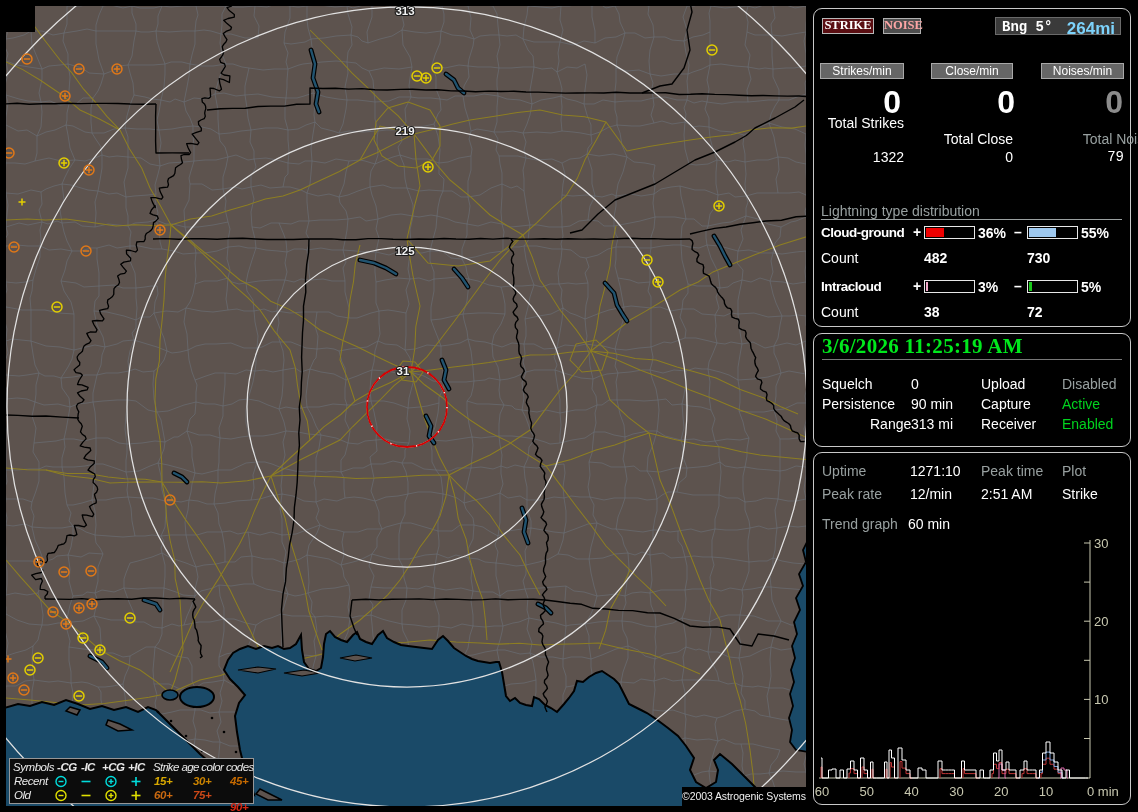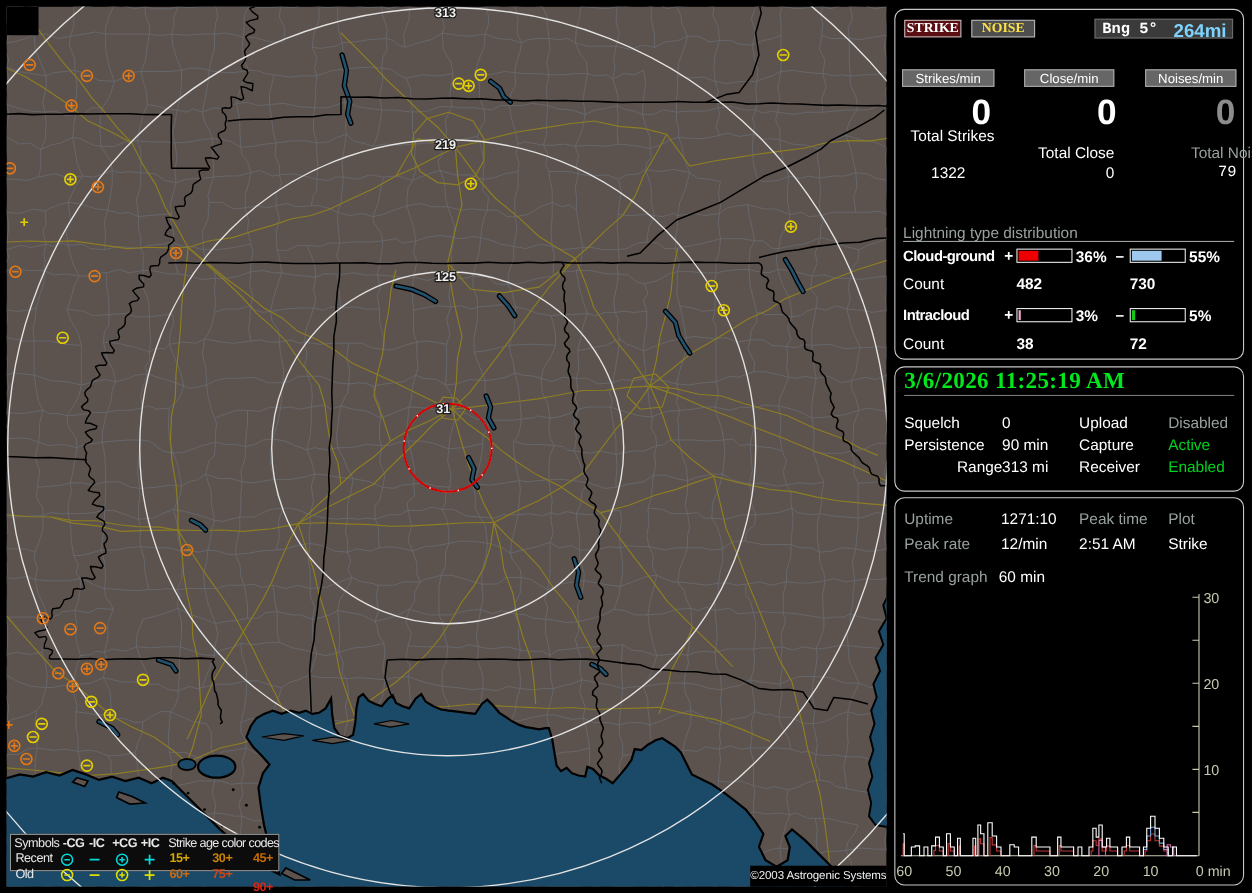--- a/index.html
+++ b/index.html
@@ -15,23 +15,23 @@
 .lblbtn{position:absolute;box-sizing:border-box;height:16px;background:#666;
   border:1px solid #a8a8a8;
   color:#fff;font-size:12px;line-height:14px;text-align:center;}
 .t{position:absolute;font-size:14px;white-space:pre;}
 .gray{color:#98a0a0;}
 .green{color:#00d41e;}
 .bold{font-weight:bold;}
 .bar{position:absolute;width:51px;height:13px;border:1px solid #e8e8e8;background:#000;box-sizing:border-box;}
 .bar i{position:absolute;left:1px;top:1px;bottom:1px;display:block;}
 .hr{position:absolute;height:1px;background:#9aa0a0;}
-#legend{position:absolute;left:9px;top:758px;width:245px;height:34px;
+#legend{position:absolute;left:9px;top:758px;width:245px;height:46px;
   background:#0c0c0c;border:1px solid #969696;box-shadow:0 0 0 2px #0c0c0c inset;
-  box-sizing:border-box;font-size:12px;color:#e8e8e8;}
+  box-sizing:border-box;font-size:12px;color:#e8e8e8;font-style:italic;}
 #legend .t{font-size:11.5px;letter-spacing:-0.45px;}
 #copy{position:absolute;left:682px;top:787px;width:124px;height:19px;background:#000;
   color:#f0f0f0;font-size:10.5px;letter-spacing:-0.1px;line-height:19px;text-align:center;white-space:nowrap;overflow:hidden;}
 </style></head><body>
 <svg id="map" class="abs" width="800" height="800" viewBox="0 0 800 800">
     <rect x="0" y="0" width="800" height="800" fill="#5d534e"></rect>
     <path d="M0 0 L0 13 L2 23 L0 33M0 33 L-1 41 L2 48 L0 55M0 55 L2 68 L-1 79 L0 89M0 89 L2 97 L0 111 L0 119M0 119 L0 131 L-2 142 L0 157M0 157 L-1 170 L-1 175 L0 187M0 187 L2 199 L1 208 L0 221M0 221 L2 228 L-2 235 L0 240M0 240 L-2 250 L-1 266 L0 276M0 276 L1 284 L-2 292 L0 301M0 301 L-2 312 L1 323 L0 335M0 335 L2 347 L-2 358 L0 369M0 369 L-2 377 L1 384 L0 393M0 393 L1 402 L2 413 L0 427M0 427 L0 441 L0 451 L0 464M0 464 L1 476 L-1 481 L0 493M0 493 L-1 503 L1 512 L0 519M0 519 L-1 529 L0 545 L0 555M0 555 L1 566 L1 578 L0 589M0 589 L-2 597 L0 601 L0 608M0 608 L-2 620 L2 637 L0 650M0 680 L-1 690 L-2 696 L0 705M0 705 L2 714 L-2 724 L0 734M0 734 L1 750 L-1 764 L0 776M0 776 L0 786 L0 793 L0 800M28 0 L25 9 L28 17 L25 25M25 25 L26 39 L31 51 L36 63M36 63 L36 73 L33 87 L35 96M35 96 L36 106 L35 121 L31 130M31 130 L31 137 L31 147 L29 155M35 186 L36 198 L33 204 L36 216M36 216 L34 224 L35 233 L34 240M34 240 L34 251 L30 263 L27 274M27 274 L26 285 L24 292 L25 304M25 304 L25 314 L25 324 L25 335M25 335 L27 348 L29 359 L33 367M33 367 L30 379 L30 388 L29 396M29 396 L26 410 L30 422 L28 437M28 437 L27 446 L33 456 L33 463M33 463 L33 475 L30 485 L26 496M26 496 L25 502 L28 510 L26 521M26 521 L29 534 L34 545 L38 556M38 556 L35 569 L35 577 L32 587M32 587 L35 596 L37 609 L36 619M36 619 L34 625 L32 634 L27 640M27 640 L26 653 L27 664 L28 674M28 674 L26 685 L26 700 L27 714M27 714 L29 723 L35 730 L36 736M36 736 L36 747 L32 756 L33 768M33 768 L34 777 L38 788 L37 800M61 0 L61 10 L61 18 L58 27M58 27 L57 35 L62 48 L62 58M62 58 L64 71 L63 85 L63 98M63 98 L61 107 L61 114 L60 119M60 119 L62 129 L64 142 L69 154M69 154 L63 163 L59 171 L56 178M56 178 L58 194 L54 204 L56 217M56 217 L58 226 L61 235 L66 245M66 245 L61 255 L59 264 L55 275M55 275 L58 285 L65 296 L68 308M68 308 L68 320 L68 331 L68 344M68 344 L66 353 L62 361 L55 372M55 372 L56 382 L63 392 L64 401M64 401 L62 413 L60 424 L58 433M58 433 L59 441 L56 452 L56 461M56 461 L58 471 L59 487 L61 499M61 499 L65 507 L63 515 L67 520M67 520 L67 529 L65 541 L62 549M62 549 L64 563 L63 575 L67 590M67 590 L64 599 L62 608 L59 617M59 617 L61 624 L64 635 L63 641M63 641 L63 655 L65 666 L65 677M65 677 L67 687 L66 700 L65 708M65 708 L63 719 L59 724 L55 736M55 736 L57 750 L56 763 L55 775M55 775 L59 782 L63 792 L67 800M97 0 L93 9 L90 19 L90 25M90 25 L90 38 L93 54 L98 68M98 68 L95 78 L92 85 L87 92M87 92 L85 102 L85 116 L86 127M86 127 L89 132 L95 141 L96 149M96 149 L96 162 L94 174 L92 185M92 185 L89 196 L90 207 L89 221M91 242 L91 253 L93 267 L93 280M93 280 L93 290 L89 295 L88 305M88 305 L91 319 L97 331 L99 341M99 341 L96 349 L95 359 L91 369M91 369 L89 378 L87 387 L87 396M87 396 L89 406 L90 420 L90 432M90 432 L90 441 L90 447 L89 458M89 458 L89 468 L88 479 L86 494M86 494 L89 505 L90 519 L89 529M89 529 L90 537 L94 542 L97 548M97 548 L92 561 L92 575 L89 587M89 587 L91 593 L90 601 L88 610M88 610 L94 622 L95 637 L98 647M92 681 L95 686 L95 694 L97 703M87 737 L91 748 L90 761 L91 769M91 769 L93 778 L92 788 L96 800M126 0 L126 7 L130 18 L130 25M130 25 L128 35 L126 50 L122 59M122 59 L124 67 L127 77 L128 89M128 89 L124 99 L121 110 L119 122M119 122 L122 131 L122 139 L122 151M122 151 L122 162 L118 176 L120 191M120 191 L120 202 L122 210 L122 220M122 220 L125 226 L124 232 L124 240M124 240 L124 255 L129 267 L130 282M130 282 L130 292 L131 302 L130 314M130 314 L130 322 L126 327 L128 334M128 334 L124 345 L122 355 L123 365M123 365 L123 373 L121 384 L122 394M122 394 L120 409 L119 423 L121 438M121 438 L121 447 L120 454 L120 466M120 466 L122 475 L121 484 L122 491M122 491 L125 502 L126 515 L129 530M124 557 L120 567 L118 573 L118 582M118 582 L123 596 L127 605 L130 616M124 650 L123 661 L119 670 L117 678M117 678 L119 690 L120 700 L123 713M123 713 L122 725 L119 732 L118 745M118 745 L117 752 L118 758 L117 765M117 765 L118 776 L121 790 L124 800M156 0 L152 10 L152 18 L150 25M150 25 L151 35 L154 45 L159 58M159 58 L159 68 L158 81 L155 94M155 94 L153 106 L151 114 L153 124M153 124 L155 137 L153 149 L154 160M154 160 L152 168 L149 179 L150 188M150 188 L149 194 L152 207 L150 214M150 214 L153 223 L154 236 L156 243M151 280 L152 288 L149 296 L148 307M148 307 L153 320 L158 332 L161 345M161 345 L158 354 L153 361 L148 365M148 365 L147 378 L148 393 L151 406M151 406 L155 414 L157 425 L159 436M159 436 L158 443 L156 448 L152 457M152 457 L155 470 L156 484 L159 495M159 495 L160 504 L159 521 L155 530M155 530 L158 535 L155 542 L156 547M156 547 L159 559 L159 570 L158 582M158 582 L157 594 L157 608 L156 622M156 622 L156 628 L153 636 L149 641M149 641 L148 653 L147 664 L148 678M148 678 L151 689 L149 697 L151 709M151 709 L152 719 L155 727 L157 734M157 734 L155 746 L158 756 L156 766M156 766 L153 779 L153 790 L154 800M190 0 L192 9 L190 15 L189 25M189 25 L189 38 L186 49 L184 58M184 58 L183 70 L181 81 L178 96M178 96 L180 105 L184 112 L187 120M187 120 L187 129 L188 141 L188 155M188 155 L185 165 L183 172 L184 178M184 178 L183 194 L178 204 L179 221M179 221 L181 230 L188 237 L190 247M190 247 L189 257 L190 270 L189 278M189 278 L187 288 L184 296 L180 302M180 302 L178 316 L181 328 L182 344M182 344 L183 354 L186 366 L189 374M189 374 L191 379 L190 386 L190 396M190 396 L189 408 L184 413 L181 425M181 425 L186 441 L186 451 L189 467M189 467 L186 478 L185 486 L183 494M183 494 L182 504 L179 516 L180 529M180 529 L183 542 L186 551 L190 561M190 561 L192 571 L189 583 L189 590M189 590 L185 601 L181 610 L178 619M182 652 L186 660 L186 675 L189 682M189 682 L188 692 L189 698 L189 704M189 704 L187 715 L190 725 L189 733M189 733 L187 748 L190 762 L190 774M190 774 L185 780 L183 791 L181 800M220 0 L216 8 L216 19 L215 28M215 28 L214 37 L216 48 L220 58M220 58 L215 67 L212 76 L209 88M209 88 L212 104 L212 113 L213 128M213 128 L214 135 L219 141 L222 151M222 151 L220 161 L217 171 L217 183M217 183 L220 195 L219 203 L222 216M222 216 L224 223 L222 234 L222 241M222 241 L221 253 L224 264 L222 272M222 272 L221 285 L220 293 L222 304M219 367 L219 378 L218 388 L217 400M217 400 L217 410 L213 422 L214 432M214 432 L213 444 L213 456 L212 464M212 464 L212 475 L209 488 L208 498M208 498 L212 507 L213 518 L216 526M216 526 L218 537 L219 544 L219 556M213 579 L214 590 L218 602 L218 613M218 613 L218 625 L216 639 L213 651M213 651 L213 660 L217 666 L218 674M218 674 L214 687 L216 695 L213 706M213 706 L215 716 L211 725 L214 736M214 736 L213 747 L212 757 L210 768M210 768 L215 779 L218 789 L222 800M249 0 L248 10 L253 20 L252 32M243 62 L241 71 L239 80 L239 89M239 89 L241 102 L242 112 L245 124M245 124 L244 136 L248 145 L248 153M248 153 L250 161 L245 170 L245 181M245 181 L248 193 L245 206 L246 221M246 221 L247 225 L249 233 L250 242M250 242 L246 254 L242 267 L240 277M240 277 L241 285 L247 294 L248 305M248 305 L249 316 L252 330 L251 342M251 342 L250 350 L250 357 L249 365M249 365 L247 376 L245 383 L242 393M242 393 L240 404 L240 417 L243 430M243 430 L246 439 L248 445 L251 456M251 456 L247 469 L248 482 L245 494M242 526 L243 532 L244 542 L246 550M246 550 L246 557 L246 570 L248 578M250 619 L247 629 L243 638 L241 645M241 645 L239 656 L243 670 L242 683M242 683 L243 688 L245 697 L246 701M246 701 L245 713 L242 731 L243 743M243 743 L243 755 L242 765 L246 773M246 773 L249 780 L249 792 L248 800M284 0 L284 12 L279 26 L278 37M278 37 L282 47 L280 56 L282 63M282 63 L281 74 L281 81 L280 92M280 92 L279 101 L279 113 L282 124M282 124 L282 134 L283 145 L282 157M282 157 L282 168 L279 171 L277 181M273 217 L278 229 L280 235 L281 246M281 246 L279 257 L281 266 L279 274M279 274 L276 284 L272 294 L271 305M271 305 L273 317 L271 326 L274 336M274 336 L277 345 L278 354 L277 364M277 364 L277 378 L276 390 L273 403M273 403 L275 408 L278 416 L280 425M280 425 L277 436 L279 449 L276 462M276 462 L276 471 L275 480 L276 488M276 488 L274 503 L276 513 L276 529M276 529 L276 536 L280 546 L278 557M278 557 L278 568 L279 580 L282 588M282 588 L280 594 L277 604 L275 608M275 608 L275 621 L276 635 L275 650M275 650 L278 658 L279 670 L282 683M282 683 L281 690 L279 703 L276 711M278 740 L274 746 L274 758 L273 765M273 765 L273 779 L273 790 L276 800M301 0 L301 14 L302 22 L305 33M305 33 L306 41 L307 50 L306 57M306 57 L306 68 L309 75 L307 87M307 87 L309 97 L308 109 L309 116M309 116 L307 128 L305 142 L306 155M306 155 L305 167 L304 178 L301 187M301 187 L301 196 L302 207 L303 215M303 215 L300 227 L304 235 L301 244M301 244 L302 255 L303 267 L304 274M311 306 L309 320 L312 330 L311 343M311 343 L310 352 L308 354 L304 363M304 363 L302 373 L300 390 L301 401M301 401 L306 410 L310 420 L315 429M315 429 L313 442 L310 452 L310 465M310 465 L308 477 L310 485 L310 496M310 496 L313 504 L310 512 L314 519M314 519 L311 527 L303 539 L301 549M301 549 L302 561 L303 576 L302 587M302 587 L306 596 L305 606 L309 611M309 611 L311 625 L308 635 L310 650M310 650 L307 661 L307 667 L303 678M303 678 L305 684 L310 695 L311 702M311 702 L311 716 L312 731 L312 745M312 745 L308 749 L306 758 L302 763M302 763 L303 773 L306 786 L305 800M341 0 L342 8 L346 21 L345 29M345 29 L346 39 L342 46 L341 56M341 56 L342 67 L339 81 L341 94M341 94 L340 103 L337 118 L333 127M343 155 L340 166 L338 178 L333 191M333 191 L334 197 L340 205 L342 213M342 213 L341 224 L339 235 L337 244M337 244 L340 256 L337 262 L339 275M339 275 L339 286 L343 302 L343 312M333 345 L336 356 L339 362 L340 374M340 374 L339 382 L339 393 L341 399M341 399 L339 414 L344 425 L342 437M342 437 L339 449 L335 454 L335 466M335 466 L338 472 L338 483 L339 492M338 526 L336 536 L338 549 L335 559M335 559 L337 564 L338 571 L343 579M343 579 L344 588 L342 601 L344 612M344 612 L342 626 L338 635 L338 648M338 648 L336 654 L338 664 L337 670M337 670 L337 683 L340 690 L343 703M343 703 L340 716 L338 728 L334 743M336 775 L337 783 L341 790 L341 800M366 0 L366 11 L361 26 L362 37M363 65 L367 74 L368 86 L369 96M369 96 L369 107 L369 113 L372 125M372 125 L371 134 L372 149 L369 158M369 158 L365 165 L364 173 L364 181M364 181 L366 189 L370 200 L372 213M372 213 L370 223 L373 232 L370 246M370 246 L369 255 L369 266 L370 276M370 276 L370 284 L370 297 L373 305M373 305 L373 317 L374 328 L372 335M372 335 L369 345 L368 356 L366 364M366 364 L365 373 L364 383 L365 395M365 395 L368 406 L371 421 L370 434M370 434 L371 445 L364 451 L365 458M365 458 L368 472 L365 485 L369 495M369 495 L373 506 L373 516 L376 523M376 523 L371 532 L371 541 L366 548M366 548 L363 560 L368 570 L365 581M365 581 L363 593 L367 599 L365 609M365 609 L366 618 L367 630 L370 643M370 643 L369 657 L372 664 L376 678M376 678 L377 688 L372 692 L372 702M372 702 L375 716 L375 728 L374 738M374 770 L375 780 L369 789 L369 800M399 0 L396 10 L398 19 L396 24M396 24 L397 39 L404 51 L406 61M406 61 L404 72 L403 80 L405 91M405 91 L399 103 L400 116 L394 125M394 125 L396 135 L392 141 L394 149M394 149 L398 159 L399 173 L401 182M401 182 L404 190 L407 199 L407 210M407 210 L404 224 L405 237 L404 248M404 248 L403 255 L402 263 L404 273M404 273 L400 284 L403 298 L400 307M400 307 L400 319 L400 329 L399 344M399 344 L404 352 L405 357 L407 367M407 367 L407 377 L403 392 L402 402M402 402 L401 413 L404 425 L403 437M403 437 L399 444 L399 451 L396 457M396 457 L400 466 L402 476 L402 488M402 488 L399 496 L399 508 L395 517M395 517 L393 528 L393 539 L393 553M393 553 L397 561 L398 572 L401 582M401 582 L400 594 L396 604 L396 618M396 618 L397 625 L402 635 L403 646M403 646 L403 659 L401 671 L403 683M403 683 L405 691 L403 699 L404 709M404 709 L402 720 L401 734 L402 745M402 745 L399 752 L400 764 L399 770M399 770 L400 782 L403 790 L402 800M436 0 L438 8 L438 16 L435 25M435 25 L434 37 L429 49 L426 59M426 59 L430 71 L430 83 L434 93M434 93 L435 104 L432 108 L428 118M428 118 L432 130 L434 144 L433 157M433 157 L433 168 L438 173 L437 185M437 185 L434 192 L432 201 L431 210M431 210 L430 222 L427 233 L424 245M424 245 L424 255 L428 266 L428 273M428 273 L428 285 L425 301 L425 314M425 314 L428 322 L432 332 L435 340M435 340 L435 350 L437 365 L437 376M437 376 L438 382 L433 391 L433 397M433 397 L432 407 L429 421 L424 434M424 434 L426 445 L426 456 L430 464M430 464 L435 471 L436 479 L437 488M437 488 L436 499 L432 514 L432 525M432 525 L433 535 L433 540 L431 548M431 548 L429 560 L427 573 L429 582M429 582 L428 593 L433 609 L433 620M433 620 L431 632 L431 638 L428 649M428 649 L428 661 L426 669 L428 683M428 683 L431 690 L435 700 L435 708M435 708 L432 720 L433 728 L430 736M430 736 L429 747 L429 765 L428 776M428 776 L429 785 L428 791 L429 800M462 0 L465 12 L464 24 L468 33M468 33 L467 40 L463 53 L462 60M462 60 L463 71 L458 80 L457 90M457 90 L459 102 L463 115 L465 125M465 125 L463 133 L466 143 L465 150M465 150 L465 164 L462 175 L462 191M462 191 L464 200 L463 208 L461 218M461 218 L461 229 L456 243 L456 253M456 253 L460 261 L461 267 L463 273M463 273 L462 286 L461 295 L457 308M457 308 L458 314 L461 325 L462 333M462 333 L465 345 L467 362 L468 375M468 375 L467 382 L465 390 L461 395M461 395 L461 405 L463 418 L466 431M466 431 L467 439 L466 451 L465 462M465 462 L462 475 L459 487 L458 497M458 497 L460 503 L467 512 L468 519M468 519 L467 533 L462 543 L462 552M462 552 L466 562 L465 572 L467 585M467 585 L465 595 L467 609 L467 620M467 620 L464 629 L462 642 L458 650M458 650 L460 660 L460 670 L460 683M460 683 L462 691 L463 702 L462 712M462 712 L459 721 L460 727 L458 736M463 776 L460 783 L461 790 L461 800M487 0 L491 8 L492 20 L493 29M493 29 L494 39 L491 50 L493 62M493 62 L491 73 L491 80 L492 90M492 90 L491 101 L491 116 L488 126M488 126 L492 133 L490 144 L493 150M493 150 L494 158 L496 167 L496 178M496 178 L496 190 L495 206 L496 218M496 218 L498 226 L497 234 L497 245M495 281 L497 288 L499 298 L499 308M499 308 L495 318 L488 329 L486 338M486 338 L487 351 L492 361 L494 374M494 374 L493 384 L494 392 L498 399M498 399 L494 408 L493 418 L493 430M493 430 L494 439 L496 449 L495 460M495 460 L495 468 L497 478 L494 487M494 487 L494 504 L494 516 L492 530M492 530 L489 539 L492 546 L490 557M490 557 L490 570 L492 578 L494 590M494 590 L494 598 L495 612 L497 620M497 620 L496 626 L494 634 L491 644M491 644 L493 654 L493 668 L495 681M495 681 L498 685 L498 693 L498 701M498 701 L496 713 L489 729 L486 740M486 740 L491 754 L492 765 L498 776M498 776 L500 782 L496 793 L496 800M522 0 L521 9 L518 21 L517 33M517 33 L522 44 L527 50 L528 61M528 61 L526 73 L524 84 L526 98M526 98 L524 109 L521 118 L517 127M517 127 L520 136 L518 144 L520 152M520 152 L517 164 L518 173 L518 185M518 185 L520 198 L522 210 L524 219M524 219 L523 225 L522 235 L518 240M518 240 L520 253 L524 268 L528 279M528 279 L524 291 L522 301 L519 313M519 313 L520 321 L520 330 L518 338M518 338 L519 348 L517 356 L520 366M520 366 L516 377 L518 392 L516 404M516 404 L520 412 L525 426 L529 433M529 433 L523 441 L522 452 L518 461M518 461 L519 472 L521 481 L521 494M521 494 L521 502 L525 515 L525 522M525 522 L523 535 L519 545 L520 559M520 559 L520 568 L517 575 L519 583M519 583 L522 592 L521 604 L523 612M523 612 L521 623 L526 637 L524 647M524 647 L527 656 L529 667 L530 674M530 674 L530 686 L528 700 L530 710M530 710 L526 720 L525 728 L520 739M520 739 L523 749 L523 762 L526 773M526 773 L523 781 L522 793 L517 800M555 0 L554 14 L557 24 L554 36M554 36 L552 47 L553 55 L551 66M551 66 L554 75 L556 83 L555 90M555 90 L556 101 L555 114 L556 125M556 157 L559 168 L557 178 L556 189M556 189 L555 200 L556 211 L556 221M556 221 L557 230 L555 238 L556 243M556 243 L555 253 L552 267 L553 278M553 278 L556 284 L555 293 L557 302M557 302 L556 314 L554 326 L551 342M551 342 L548 351 L551 359 L549 364M549 364 L551 377 L554 394 L554 407M554 407 L555 419 L554 429 L554 437M558 458 L559 467 L557 481 L558 492M558 492 L560 505 L560 516 L558 527M558 527 L557 534 L554 543 L552 548M560 580 L559 594 L559 605 L560 620M560 620 L559 631 L558 640 L557 653M557 653 L557 661 L560 670 L560 681M560 681 L557 689 L557 702 L552 712M552 712 L550 721 L548 731 L547 739M547 739 L548 748 L549 761 L553 772M553 772 L554 779 L554 789 L556 800M586 0 L586 11 L589 25 L589 37M579 58 L581 69 L579 84 L578 98M578 98 L581 109 L585 119 L585 129M585 129 L586 137 L582 142 L581 148M581 148 L586 164 L586 178 L589 190M589 190 L584 200 L583 206 L582 214M580 252 L583 261 L579 267 L582 277M582 277 L582 291 L580 299 L579 313M579 313 L580 324 L581 330 L580 338M580 338 L583 348 L584 360 L587 373M587 373 L586 383 L590 390 L591 399M591 399 L589 407 L590 417 L588 426M588 426 L587 436 L586 447 L583 456M583 456 L584 469 L582 481 L584 491M584 491 L588 499 L587 509 L591 517M591 517 L588 530 L585 541 L583 553M583 553 L585 567 L588 580 L591 590M591 590 L588 601 L584 610 L579 618M579 618 L583 630 L583 639 L585 653M585 653 L585 661 L586 667 L583 675M583 675 L584 684 L581 694 L580 702M580 702 L582 713 L588 724 L589 738M589 738 L590 751 L590 762 L587 771M609 0 L613 8 L614 16 L619 27M619 27 L616 38 L611 51 L610 62M610 62 L610 76 L609 85 L609 96M609 96 L609 104 L611 111 L611 119M611 119 L614 127 L616 139 L621 151M621 151 L617 166 L612 178 L610 190M610 190 L610 200 L608 211 L608 220M608 220 L610 229 L612 232 L610 241M610 241 L610 253 L609 260 L612 272M612 272 L614 280 L616 291 L618 301M618 301 L617 315 L612 331 L609 343M609 343 L611 350 L609 360 L612 367M612 367 L610 376 L611 384 L611 394M611 394 L614 408 L618 419 L619 431M619 431 L619 441 L617 453 L619 461M619 461 L621 473 L619 481 L619 492M619 492 L616 501 L612 511 L610 523M610 523 L616 531 L618 539 L622 547M622 547 L623 561 L621 576 L619 590M619 590 L620 597 L617 605 L616 615M616 615 L617 624 L621 632 L622 640M622 640 L622 652 L617 666 L615 676M615 676 L616 687 L617 695 L618 708M618 708 L617 717 L619 723 L621 732M621 732 L618 743 L612 760 L610 771M610 771 L609 780 L608 789 L609 800M643 0 L642 8 L647 19 L648 31M648 31 L644 44 L643 55 L644 68M644 68 L647 77 L646 82 L647 92M647 92 L648 99 L645 109 L648 117M649 159 L647 170 L649 180 L648 188M648 188 L647 197 L648 205 L649 211M649 211 L648 222 L645 231 L645 242M645 242 L643 255 L644 265 L644 276M644 276 L642 285 L645 291 L645 302M645 302 L645 313 L645 326 L645 341M645 341 L647 351 L646 357 L644 364M644 364 L646 372 L650 383 L652 394M652 394 L653 404 L652 416 L651 425M651 425 L648 436 L642 451 L641 465M641 465 L646 473 L649 483 L651 493M651 493 L651 505 L649 512 L647 524M647 524 L647 533 L644 540 L644 549M644 549 L645 560 L646 574 L644 587M644 587 L645 599 L649 609 L650 621M650 621 L649 631 L650 641 L649 653M649 653 L648 661 L649 669 L648 675M648 675 L649 684 L648 692 L647 704M647 704 L647 713 L648 725 L648 735M648 735 L644 750 L641 759 L641 774M641 774 L644 782 L641 790 L644 800M681 0 L677 11 L681 24 L678 35M678 35 L680 47 L683 59 L682 68M682 68 L681 75 L682 87 L681 94M681 94 L678 102 L680 108 L679 116M679 116 L678 129 L679 143 L683 158M674 180 L675 190 L678 202 L680 213M680 213 L676 220 L675 232 L675 239M675 239 L676 254 L679 266 L682 278M682 278 L682 287 L677 294 L676 303M676 303 L674 311 L680 324 L679 332M680 365 L680 376 L678 389 L676 398M676 398 L677 411 L678 422 L675 434M675 434 L677 441 L677 451 L681 462M681 462 L680 471 L673 477 L671 486M672 525 L672 535 L676 540 L679 551M679 551 L681 560 L681 573 L679 584M679 584 L680 593 L679 604 L676 612M676 612 L678 620 L680 633 L680 641M680 641 L677 651 L678 661 L676 674M676 674 L679 686 L679 697 L679 708M679 708 L680 713 L679 725 L679 732M679 732 L680 747 L679 758 L675 771M705 0 L703 7 L704 15 L704 26M704 26 L704 37 L704 47 L704 59M704 59 L701 74 L703 83 L701 96M701 96 L699 103 L703 112 L703 121M703 121 L704 132 L707 143 L711 154M711 154 L710 166 L710 178 L712 189M712 189 L711 198 L704 208 L702 220M702 220 L700 225 L700 232 L701 239M701 239 L705 252 L712 266 L714 282M714 282 L710 291 L713 302 L709 309M709 309 L710 320 L709 328 L711 337M711 337 L707 347 L703 356 L702 363M702 363 L704 376 L703 390 L705 404M705 404 L709 413 L706 423 L709 435M709 435 L713 441 L713 450 L714 456M714 456 L715 466 L714 478 L713 489M713 489 L713 500 L709 513 L709 523M709 523 L706 534 L706 543 L706 551M706 551 L708 559 L704 571 L705 582M705 582 L704 592 L705 603 L703 616M703 616 L705 625 L703 638 L702 646M702 646 L704 653 L711 666 L713 675M711 712 L709 718 L710 725 L712 735M712 735 L709 742 L705 756 L703 765M703 765 L704 775 L708 790 L709 800M742 0 L740 8 L742 16 L741 26M741 26 L739 39 L744 49 L742 61M742 61 L745 73 L741 84 L742 96M738 129 L737 138 L739 148 L739 156M739 156 L740 168 L739 178 L740 190M740 190 L742 196 L740 202 L740 210M740 210 L735 224 L737 233 L732 245M732 245 L731 257 L737 264 L736 274M736 274 L734 284 L732 294 L732 308M732 308 L733 318 L734 326 L736 338M736 338 L734 349 L732 361 L732 374M732 374 L734 386 L734 396 L733 405M733 405 L737 416 L739 425 L743 432M743 432 L741 443 L741 450 L739 461M739 461 L737 470 L737 485 L739 496M739 496 L739 504 L743 515 L744 522M744 522 L742 534 L742 544 L743 556M743 556 L743 565 L740 574 L736 584M736 584 L737 590 L736 599 L734 609M734 609 L732 625 L735 639 L733 652M733 652 L735 660 L737 670 L736 680M736 680 L735 687 L739 695 L739 703M735 738 L737 747 L736 760 L738 770M738 770 L738 780 L734 791 L734 800M767 0 L769 12 L765 18 L766 29M766 29 L766 39 L766 50 L767 63M767 63 L767 71 L773 84 L773 94M773 94 L769 100 L765 108 L763 117M763 117 L768 131 L769 137 L772 151M772 151 L773 164 L770 173 L772 187M775 221 L774 231 L769 237 L767 247M767 247 L765 255 L767 266 L764 275M764 275 L767 288 L770 297 L776 310M776 310 L774 319 L772 332 L768 340M768 340 L768 347 L772 356 L775 367M775 367 L770 380 L770 390 L768 404M768 404 L771 415 L770 425 L774 433M774 433 L774 443 L774 454 L774 465M774 465 L774 473 L773 481 L772 493M772 493 L769 504 L770 514 L771 522M771 522 L770 530 L769 544 L767 552M767 552 L767 562 L764 570 L765 581M765 581 L766 594 L770 604 L775 615M775 615 L770 625 L767 633 L765 641M765 641 L764 654 L765 670 L763 682M763 682 L761 690 L763 704 L764 711M774 744 L771 752 L765 759 L763 767M763 767 L767 776 L771 789 L773 800M800 0 L801 8 L800 18 L800 26M800 26 L798 35 L800 48 L800 60M800 60 L802 69 L799 77 L800 88M800 128 L799 139 L800 149 L800 158M800 158 L800 167 L801 181 L800 189M800 189 L802 196 L799 205 L800 211M800 245 L800 258 L799 265 L800 276M800 276 L802 285 L802 300 L800 310M800 310 L800 319 L802 325 L800 335M800 335 L799 344 L799 358 L800 368M800 368 L802 376 L799 390 L800 397M800 397 L801 411 L798 423 L800 434M800 434 L800 445 L800 451 L800 461M800 461 L800 469 L798 483 L800 493M800 493 L802 502 L802 513 L800 520M800 520 L801 534 L798 547 L800 558M800 558 L799 565 L800 574 L800 584M800 584 L799 594 L801 608 L800 620M800 620 L800 628 L799 635 L800 644M800 644 L798 655 L800 668 L800 683M800 683 L798 694 L801 702 L800 714M800 714 L800 722 L801 729 L800 738M800 738 L801 746 L798 758 L800 766M800 766 L802 775 L801 788 L800 800M0 0 L9 0 L17 -1 L28 0M61 0 L75 0 L83 -2 L97 0M97 0 L105 -1 L117 2 L126 0M126 0 L134 2 L148 2 L156 0M156 0 L165 1 L177 0 L190 0M190 0 L199 0 L208 0 L220 0M220 0 L229 1 L237 1 L249 0M249 0 L261 1 L270 -2 L284 0M284 0 L291 1 L293 1 L301 0M301 0 L314 -1 L329 1 L341 0M341 0 L347 2 L358 -1 L366 0M366 0 L380 -2 L387 2 L399 0M399 0 L410 0 L424 2 L436 0M436 0 L444 0 L452 -1 L462 0M462 0 L470 -1 L479 -1 L487 0M522 0 L535 1 L546 2 L555 0M555 0 L563 0 L575 -2 L586 0M586 0 L594 -2 L600 2 L609 0M609 0 L621 -1 L630 -2 L643 0M681 0 L688 0 L695 -2 L705 0M705 0 L719 2 L729 1 L742 0M742 0 L749 2 L761 -2 L767 0M767 0 L780 -1 L789 2 L800 0M0 33 L7 32 L18 29 L25 25M25 25 L36 25 L47 29 L58 27M58 27 L71 25 L81 23 L90 25M90 25 L104 25 L115 25 L130 25M130 25 L135 26 L143 26 L150 25M150 25 L163 26 L177 25 L189 25M189 25 L198 24 L205 25 L215 28M215 28 L225 28 L239 32 L252 32M278 37 L285 38 L299 36 L305 33M305 33 L318 32 L330 30 L345 29M345 29 L352 31 L356 35 L362 37M362 37 L374 33 L386 30 L396 24M396 24 L409 26 L420 27 L435 25M435 25 L446 29 L458 30 L468 33M468 33 L474 30 L484 29 L493 29M493 29 L501 30 L510 29 L517 33M517 33 L528 36 L541 36 L554 36M554 36 L567 39 L578 35 L589 37M589 37 L599 32 L610 31 L619 27M619 27 L629 27 L639 32 L648 31M648 31 L659 31 L666 34 L678 35M678 35 L687 31 L697 29 L704 26M741 26 L749 29 L760 29 L766 29M766 29 L776 30 L787 28 L800 26M0 55 L11 59 L23 61 L36 63M36 63 L43 60 L54 59 L62 58M62 58 L76 62 L83 67 L98 68M98 68 L106 65 L113 60 L122 59M122 59 L133 59 L147 59 L159 58M159 58 L165 56 L176 56 L184 58M184 58 L196 60 L207 60 L220 58M220 58 L227 58 L236 61 L243 62M243 62 L257 64 L268 63 L282 63M282 63 L293 59 L297 58 L306 57M306 57 L316 56 L330 55 L341 56M341 56 L350 57 L356 62 L363 65M363 65 L378 62 L393 63 L406 61M426 59 L439 62 L453 59 L462 60M462 60 L472 61 L485 61 L493 62M493 62 L505 62 L517 61 L528 61M528 61 L536 63 L546 62 L551 66M551 66 L561 61 L571 62 L579 58M610 62 L621 65 L633 64 L644 68M644 68 L655 70 L668 68 L682 68M682 68 L687 66 L696 63 L704 59M704 59 L715 58 L729 60 L742 61M742 61 L753 63 L759 62 L767 63M767 63 L780 62 L788 62 L800 60M0 89 L13 93 L22 95 L35 96M35 96 L44 95 L54 99 L63 98M63 98 L70 98 L77 92 L87 92M128 89 L139 91 L146 93 L155 94M155 94 L164 96 L169 93 L178 96M178 96 L188 92 L198 93 L209 88M209 88 L218 87 L230 90 L239 89M239 89 L252 88 L266 91 L280 92M280 92 L291 92 L298 90 L307 87M307 87 L320 91 L332 93 L341 94M341 94 L352 94 L361 95 L369 96M369 96 L383 95 L393 91 L405 91M405 91 L412 92 L425 92 L434 93M434 93 L441 94 L449 90 L457 90M457 90 L468 90 L478 88 L492 90M492 90 L501 93 L514 94 L526 98M526 98 L535 94 L547 92 L555 90M555 90 L561 93 L570 95 L578 98M578 98 L588 98 L597 94 L609 96M609 96 L620 95 L635 95 L647 92M647 92 L659 91 L671 94 L681 94M681 94 L688 97 L696 95 L701 96M701 96 L716 98 L728 96 L742 96M742 96 L753 95 L762 94 L773 94M773 94 L783 94 L791 91 L800 88M0 119 L12 125 L21 124 L31 130M31 130 L40 126 L49 124 L60 119M60 119 L67 120 L79 126 L86 127M86 127 L98 127 L108 123 L119 122M119 122 L131 123 L144 123 L153 124M153 124 L166 123 L177 121 L187 120M187 120 L196 121 L205 123 L213 128M213 128 L224 127 L235 125 L245 124M245 124 L259 122 L272 122 L282 124M282 124 L292 123 L300 119 L309 116M309 116 L315 122 L327 125 L333 127M333 127 L343 125 L357 126 L372 125M372 125 L380 124 L388 124 L394 125M394 125 L407 122 L419 120 L428 118M465 125 L471 123 L483 125 L488 126M488 126 L497 126 L507 125 L517 127M517 127 L531 126 L545 127 L556 125M556 125 L567 126 L575 127 L585 129M585 129 L594 126 L603 121 L611 119M611 119 L626 120 L634 120 L648 117M648 117 L656 115 L666 118 L679 116M679 116 L687 121 L693 120 L703 121M703 121 L714 125 L727 126 L738 129M738 129 L746 125 L754 121 L763 117M763 117 L776 121 L789 123 L800 128M0 157 L9 157 L19 158 L29 155M29 155 L43 152 L55 155 L69 154M69 154 L79 155 L89 152 L96 149M96 149 L103 151 L111 150 L122 151M122 151 L135 152 L144 158 L154 160M154 160 L163 157 L178 156 L188 155M188 155 L199 154 L210 154 L222 151M222 151 L230 149 L242 154 L248 153M248 153 L260 152 L271 154 L282 157M282 157 L293 158 L299 155 L306 155M306 155 L319 157 L330 153 L343 155M343 155 L354 154 L359 155 L369 158M369 158 L376 155 L387 151 L394 149M394 149 L407 153 L422 153 L433 157M433 157 L442 156 L453 152 L465 150M493 150 L501 150 L512 150 L520 152M520 152 L531 154 L546 153 L556 157M556 157 L564 153 L574 152 L581 148M581 148 L593 150 L607 148 L621 151M621 151 L628 156 L639 157 L649 159M683 158 L690 159 L702 158 L711 154M711 154 L722 156 L729 154 L739 156M739 156 L751 154 L762 154 L772 151M772 151 L782 152 L790 156 L800 158M0 187 L12 188 L25 184 L35 186M35 186 L40 183 L48 180 L56 178M56 178 L65 179 L82 184 L92 185M92 185 L103 188 L111 187 L120 191M120 191 L128 190 L142 189 L150 188M184 178 L196 178 L206 184 L217 183M217 183 L229 181 L236 183 L245 181M245 181 L255 179 L264 182 L277 181M277 181 L284 181 L295 184 L301 187M301 187 L312 190 L323 188 L333 191M333 191 L342 189 L352 185 L364 181M364 181 L377 179 L386 182 L401 182M401 182 L413 185 L423 184 L437 185M437 185 L446 185 L455 191 L462 191M462 191 L474 189 L485 182 L496 178M496 178 L505 182 L511 180 L518 185M556 189 L567 190 L580 189 L589 190M589 190 L596 191 L606 188 L610 190M610 190 L625 188 L635 190 L648 188M648 188 L655 183 L665 181 L674 180M674 180 L689 184 L699 184 L712 189M712 189 L723 187 L729 191 L740 190M740 190 L751 187 L762 187 L772 187M772 187 L783 187 L793 186 L800 189M0 221 L13 217 L22 219 L36 216M36 216 L42 218 L51 215 L56 217M56 217 L69 216 L76 220 L89 221M89 221 L102 218 L112 219 L122 220M122 220 L129 217 L142 216 L150 214M150 214 L160 218 L167 218 L179 221M179 221 L192 221 L207 219 L222 216M246 221 L254 222 L265 217 L273 217M273 217 L285 218 L293 215 L303 215M303 215 L314 214 L330 214 L342 213M342 213 L354 211 L360 215 L372 213M372 213 L385 209 L395 208 L407 210M407 210 L413 211 L425 209 L431 210M431 210 L442 213 L449 216 L461 218M461 218 L472 220 L485 216 L496 218M496 218 L505 221 L515 220 L524 219M524 219 L532 219 L543 221 L556 221M556 221 L564 220 L573 215 L582 214M582 214 L592 215 L598 220 L608 220M608 220 L624 217 L634 215 L649 211M649 211 L660 211 L669 211 L680 213M680 213 L688 213 L696 220 L702 220M702 220 L716 217 L725 216 L740 210M740 210 L752 213 L762 218 L775 221M775 221 L785 216 L790 215 L800 211M0 240 L11 239 L22 240 L34 240M34 240 L43 244 L55 243 L66 245M66 245 L75 245 L85 242 L91 242M91 242 L103 239 L111 242 L124 240M124 240 L133 240 L147 243 L156 243M156 243 L168 245 L177 248 L190 247M190 247 L199 247 L211 245 L222 241M222 241 L233 240 L242 242 L250 242M250 242 L260 244 L272 245 L281 246M281 246 L288 243 L297 243 L301 244M301 244 L315 242 L326 244 L337 244M337 244 L350 245 L358 246 L370 246M370 246 L383 249 L391 246 L404 248M404 248 L409 247 L416 247 L424 245M424 245 L436 245 L445 252 L456 253M456 253 L469 251 L483 247 L497 245M497 245 L506 241 L513 241 L518 240M518 240 L531 240 L546 243 L556 243M556 243 L565 244 L574 251 L580 252M580 252 L592 249 L602 243 L610 241M610 241 L623 241 L632 242 L645 242M645 242 L656 240 L667 239 L675 239M675 239 L683 241 L693 242 L701 239M701 239 L713 240 L721 242 L732 245M732 245 L743 244 L755 247 L767 247M767 247 L776 248 L790 246 L800 245M0 276 L10 277 L20 276 L27 274M55 275 L70 277 L78 281 L93 280M93 280 L108 279 L117 282 L130 282M130 282 L139 281 L145 280 L151 280M189 278 L198 275 L211 275 L222 272M222 272 L226 276 L233 278 L240 277M240 277 L253 275 L267 274 L279 274M279 274 L288 276 L295 273 L304 274M304 274 L317 273 L326 275 L339 275M370 276 L379 274 L392 272 L404 273M404 273 L413 272 L423 275 L428 273M428 273 L441 272 L450 271 L463 273M463 273 L472 275 L483 279 L495 281M495 281 L505 280 L516 280 L528 279M528 279 L536 281 L544 278 L553 278M553 278 L562 277 L570 278 L582 277M612 272 L624 274 L632 277 L644 276M682 278 L691 280 L705 280 L714 282M714 282 L722 281 L727 277 L736 274M736 274 L745 276 L754 272 L764 275M764 275 L777 276 L787 278 L800 276M0 301 L6 302 L16 304 L25 304M25 304 L39 304 L53 307 L68 308M88 305 L101 306 L118 310 L130 314M130 314 L135 311 L144 311 L148 307M148 307 L160 305 L172 306 L180 302M180 302 L195 305 L207 306 L222 304M222 304 L231 303 L238 305 L248 305M248 305 L258 303 L266 306 L271 305M271 305 L284 307 L297 306 L311 306M311 306 L323 306 L331 310 L343 312M343 312 L351 312 L365 307 L373 305M373 305 L382 304 L389 305 L400 307M425 314 L435 313 L448 310 L457 308M457 308 L472 307 L483 307 L499 308M519 313 L533 310 L545 308 L557 302M557 302 L564 307 L570 309 L579 313M579 313 L594 307 L603 304 L618 301M618 301 L625 300 L635 301 L645 302M645 302 L654 301 L665 305 L676 303M676 303 L688 303 L696 308 L709 309M709 309 L718 310 L725 307 L732 308M732 308 L748 307 L762 311 L776 310M776 310 L784 310 L792 309 L800 310M0 335 L6 333 L15 334 L25 335M25 335 L40 340 L54 341 L68 344M68 344 L80 341 L89 339 L99 341M99 341 L111 338 L117 335 L128 334M128 334 L141 338 L151 341 L161 345M161 345 L166 347 L174 346 L182 344M182 344 L190 340 L199 338 L210 338M210 338 L225 337 L238 342 L251 342M251 342 L256 341 L266 336 L274 336M274 336 L285 336 L300 342 L311 343M311 343 L321 342 L328 343 L333 345M333 345 L344 343 L361 341 L372 335M372 335 L379 338 L391 339 L399 344M399 344 L409 343 L421 339 L435 340M435 340 L443 339 L454 337 L462 333M462 333 L469 335 L479 336 L486 338M486 338 L496 341 L506 337 L518 338M518 338 L528 338 L538 343 L551 342M551 342 L559 339 L571 340 L580 338M580 338 L587 339 L597 340 L609 343M609 343 L620 344 L633 342 L645 341M645 341 L658 336 L665 337 L679 332M679 332 L690 332 L703 335 L711 337M711 337 L719 338 L725 336 L736 338M736 338 L747 336 L759 342 L768 340M768 340 L781 337 L790 339 L800 335M0 369 L13 370 L21 369 L33 367M33 367 L39 370 L48 370 L55 372M55 372 L67 371 L79 369 L91 369M91 369 L100 367 L112 367 L123 365M123 365 L129 363 L137 366 L148 365M189 374 L200 370 L209 367 L219 367M219 367 L230 368 L240 364 L249 365M249 365 L258 364 L267 366 L277 364M277 364 L289 362 L295 366 L304 363M304 363 L315 366 L328 368 L340 374M340 374 L351 370 L358 367 L366 364M366 364 L381 365 L391 367 L407 367M407 367 L418 370 L427 375 L437 376M437 376 L447 376 L460 376 L468 375M468 375 L479 374 L483 372 L494 374M494 374 L502 373 L509 371 L520 366M520 366 L528 364 L539 364 L549 364M549 364 L561 368 L575 372 L587 373M587 373 L594 370 L601 368 L612 367M612 367 L624 366 L636 364 L644 364M644 364 L657 367 L668 364 L680 365M680 365 L689 362 L696 363 L702 363M702 363 L714 366 L723 369 L732 374M732 374 L747 373 L762 371 L775 367M775 367 L783 365 L794 367 L800 368M0 393 L11 392 L21 393 L29 396M29 396 L38 399 L52 398 L64 401M64 401 L72 398 L81 397 L87 396M87 396 L97 395 L111 394 L122 394M122 394 L130 395 L142 404 L151 406M151 406 L162 405 L178 399 L190 396M190 396 L199 398 L209 398 L217 400M217 400 L226 398 L233 394 L242 393M242 393 L253 395 L262 399 L273 403M273 403 L280 401 L291 403 L301 401M301 401 L313 401 L327 398 L341 399M341 399 L348 399 L357 396 L365 395M365 395 L378 395 L388 397 L402 402M402 402 L414 401 L421 400 L433 397M461 395 L471 398 L483 398 L498 399M498 399 L506 400 L509 403 L516 404M516 404 L531 406 L540 404 L554 407M554 407 L569 404 L580 404 L591 399M591 399 L596 399 L603 394 L611 394M611 394 L624 394 L638 395 L652 394M652 394 L660 393 L666 399 L676 398M676 398 L684 400 L695 401 L705 404M733 405 L744 406 L758 406 L768 404M768 404 L778 403 L791 397 L800 397M28 437 L39 436 L50 435 L58 433M58 433 L68 433 L78 435 L90 432M90 432 L102 432 L113 437 L121 438M121 438 L136 437 L149 435 L159 436M159 436 L168 431 L172 431 L181 425M181 425 L193 429 L204 429 L214 432M214 432 L225 433 L235 431 L243 430M243 430 L257 430 L269 428 L280 425M280 425 L292 426 L302 428 L315 429M315 429 L325 431 L330 432 L342 437M342 437 L352 438 L359 435 L370 434M370 434 L380 433 L390 436 L403 437M424 434 L440 435 L453 433 L466 431M466 431 L475 432 L483 431 L493 430M493 430 L506 430 L516 431 L529 433M529 433 L539 436 L544 438 L554 437M554 437 L566 434 L579 432 L588 426M588 426 L599 426 L608 429 L619 431M619 431 L627 428 L642 425 L651 425M651 425 L659 430 L667 432 L675 434M675 434 L688 433 L700 436 L709 435M709 435 L721 433 L734 434 L743 432M774 433 L783 433 L791 432 L800 434M0 464 L10 464 L24 463 L33 463M33 463 L40 460 L47 461 L56 461M56 461 L68 461 L79 460 L89 458M89 458 L97 458 L109 462 L120 466M120 466 L133 465 L144 460 L152 457M152 457 L162 459 L177 463 L189 467M189 467 L196 468 L204 466 L212 464M212 464 L225 464 L240 457 L251 456M251 456 L259 456 L266 458 L276 462M276 462 L289 465 L300 466 L310 465M310 465 L320 466 L328 465 L335 466M335 466 L347 462 L357 462 L365 458M365 458 L377 458 L387 455 L396 457M396 457 L406 457 L418 463 L430 464M430 464 L444 465 L451 462 L465 462M465 462 L475 461 L487 463 L495 460M495 460 L501 462 L509 459 L518 461M518 461 L531 462 L546 459 L558 458M583 456 L596 457 L605 461 L619 461M619 461 L628 460 L634 465 L641 465M641 465 L654 466 L669 462 L681 462M681 462 L693 461 L702 460 L714 456M714 456 L719 460 L731 462 L739 461M739 461 L751 463 L764 464 L774 465M774 465 L780 464 L790 460 L800 461M0 493 L11 493 L17 493 L26 496M61 499 L67 499 L76 497 L86 494M86 494 L100 494 L109 492 L122 491M122 491 L136 492 L147 492 L159 495M159 495 L168 495 L175 496 L183 494M183 494 L192 495 L201 498 L208 498M208 498 L220 497 L230 495 L245 494M245 494 L254 493 L264 490 L276 488M276 488 L287 490 L298 495 L310 496M310 496 L318 493 L331 495 L339 492M339 492 L348 491 L357 492 L369 495M369 495 L380 491 L392 490 L402 488M402 488 L412 486 L425 486 L437 488M437 488 L442 489 L451 492 L458 497M458 497 L469 494 L482 491 L494 487M494 487 L502 492 L514 490 L521 494M521 494 L535 494 L548 491 L558 492M558 492 L565 490 L574 491 L584 491M584 491 L598 494 L608 492 L619 492M619 492 L632 492 L641 494 L651 493M651 493 L656 489 L662 486 L671 486M671 486 L687 489 L697 489 L713 489M713 489 L721 492 L732 492 L739 496M739 496 L750 495 L759 492 L772 493M772 493 L782 495 L790 495 L800 493M0 519 L7 520 L19 518 L26 521M26 521 L40 522 L56 522 L67 520M67 520 L75 523 L80 526 L89 529M89 529 L103 530 L117 531 L129 530M129 530 L139 530 L146 529 L155 530M155 530 L165 529 L172 529 L180 529M180 529 L191 529 L201 526 L216 526M216 526 L224 525 L232 528 L242 526M242 526 L254 529 L265 526 L276 529M276 529 L290 528 L303 523 L314 519M314 519 L323 523 L331 524 L338 526M338 526 L352 526 L361 523 L376 523M376 523 L380 521 L391 518 L395 517M395 517 L405 517 L422 522 L432 525M432 525 L446 525 L454 519 L468 519M468 519 L477 521 L483 525 L492 530M492 530 L502 525 L516 523 L525 522M525 522 L537 524 L548 526 L558 527M558 527 L569 523 L582 518 L591 517M591 517 L598 520 L606 523 L610 523M610 523 L620 524 L637 526 L647 524M647 524 L655 524 L664 526 L672 525M672 525 L685 523 L695 526 L709 523M709 523 L720 524 L731 524 L744 522M744 522 L753 520 L762 523 L771 522M771 522 L782 520 L792 521 L800 520M0 555 L14 555 L25 555 L38 556M38 556 L47 553 L51 550 L62 549M62 549 L75 551 L83 547 L97 548M124 557 L132 555 L146 551 L156 547M156 547 L165 552 L180 557 L190 561M190 561 L198 559 L210 558 L219 556M219 556 L229 556 L235 551 L246 550M246 550 L259 553 L267 553 L278 557M278 557 L287 555 L294 553 L301 549M301 549 L312 551 L323 553 L335 559M335 559 L347 556 L354 554 L366 548M366 548 L373 550 L384 553 L393 553M393 553 L403 553 L419 549 L431 548M431 548 L442 552 L450 549 L462 552M462 552 L472 553 L479 556 L490 557M490 557 L499 558 L510 560 L520 559M520 559 L533 556 L543 553 L552 548M552 548 L562 549 L571 553 L583 553M583 553 L597 552 L609 548 L622 547M622 547 L629 549 L636 546 L644 549M644 549 L657 547 L665 552 L679 551M679 551 L688 550 L697 551 L706 551M706 551 L718 552 L731 554 L743 556M743 556 L753 555 L761 555 L767 552M767 552 L776 555 L787 557 L800 558M0 589 L9 587 L21 589 L32 587M67 590 L77 589 L81 586 L89 587M89 587 L96 584 L108 586 L118 582M118 582 L132 583 L143 582 L158 582M158 582 L170 586 L177 589 L189 590M189 590 L195 585 L207 582 L213 579M213 579 L225 580 L238 578 L248 578M248 578 L260 583 L271 585 L282 588M282 588 L289 590 L295 589 L302 587M302 587 L316 583 L329 582 L343 579M365 581 L378 582 L391 582 L401 582M401 582 L412 583 L420 580 L429 582M429 582 L440 584 L455 582 L467 585M467 585 L475 586 L487 586 L494 590M494 590 L501 585 L512 584 L519 583M519 583 L535 582 L548 581 L560 580M560 580 L568 585 L578 586 L591 590M591 590 L602 589 L609 588 L619 590M619 590 L626 587 L635 586 L644 587M644 587 L655 584 L668 584 L679 584M679 584 L686 583 L696 583 L705 582M705 582 L715 585 L724 582 L736 584M736 584 L746 583 L756 581 L765 581M765 581 L774 582 L788 583 L800 584M0 608 L11 614 L23 618 L36 619M36 619 L42 619 L52 617 L59 617M59 617 L66 616 L77 615 L88 610M88 610 L105 614 L116 614 L130 616M130 616 L138 616 L147 621 L156 622M156 622 L166 618 L173 620 L178 619M178 619 L193 616 L204 616 L218 613M218 613 L228 613 L240 617 L250 619M250 619 L258 614 L265 612 L275 608M275 608 L286 610 L300 610 L309 611M309 611 L320 610 L333 611 L344 612M344 612 L353 610 L358 610 L365 609M365 609 L376 613 L383 615 L396 618M396 618 L409 619 L423 621 L433 620M433 620 L445 622 L456 618 L467 620M467 620 L479 621 L488 620 L497 620M497 620 L507 617 L513 616 L523 612M523 612 L533 614 L550 617 L560 620M560 620 L564 619 L575 618 L579 618M579 618 L592 616 L605 615 L616 615M616 615 L626 616 L640 620 L650 621M650 621 L657 619 L667 617 L676 612M676 612 L685 614 L695 615 L703 616M703 616 L714 611 L722 609 L734 609M734 609 L748 610 L762 615 L775 615M775 615 L785 619 L793 619 L800 620M0 650 L9 647 L20 644 L27 640M63 641 L77 643 L89 644 L98 647M98 647 L107 647 L117 651 L124 650M124 650 L131 646 L140 641 L149 641M149 641 L158 645 L169 650 L182 652M213 651 L220 648 L230 646 L241 645M241 645 L250 647 L265 649 L275 650M275 650 L286 649 L297 649 L310 650M310 650 L317 648 L330 651 L338 648M338 648 L349 647 L360 645 L370 643M370 643 L379 641 L391 646 L403 646M403 646 L409 649 L420 647 L428 649M428 649 L436 650 L449 649 L458 650M458 650 L467 649 L479 646 L491 644M491 644 L499 644 L514 648 L524 647M524 647 L534 651 L547 651 L557 653M557 653 L565 651 L576 651 L585 653M585 653 L596 649 L610 643 L622 640M622 640 L632 644 L639 650 L649 653M649 653 L659 648 L672 646 L680 641M680 641 L690 644 L693 643 L702 646M702 646 L712 646 L723 651 L733 652M733 652 L744 650 L756 644 L765 641M765 641 L775 644 L790 642 L800 644M0 680 L10 680 L19 675 L28 674M28 674 L43 676 L52 675 L65 677M65 677 L76 676 L82 677 L92 681M92 681 L99 681 L107 680 L117 678M148 678 L163 678 L174 683 L189 682M189 682 L197 677 L207 676 L218 674M218 674 L227 679 L232 678 L242 683M242 683 L253 685 L270 682 L282 683M282 683 L287 679 L298 682 L303 678M303 678 L315 675 L327 671 L337 670M337 670 L349 671 L364 676 L376 678M460 683 L474 680 L482 683 L495 681M495 681 L505 678 L518 677 L530 674M560 681 L566 680 L574 678 L583 675M583 675 L593 673 L606 677 L615 676M615 676 L628 677 L635 673 L648 675M648 675 L658 672 L667 675 L676 674M676 674 L688 674 L701 674 L713 675M713 675 L722 678 L729 677 L736 680M736 680 L747 681 L752 680 L763 682M763 682 L777 682 L787 685 L800 683M0 705 L11 708 L18 709 L27 714M27 714 L39 711 L53 710 L65 708M65 708 L75 706 L86 706 L97 703M97 703 L105 705 L113 710 L123 713M123 713 L130 713 L142 711 L151 709M151 709 L166 706 L174 704 L189 704M189 704 L195 704 L204 707 L213 706M213 706 L223 706 L238 706 L246 701M246 701 L257 707 L264 707 L276 711M276 711 L289 708 L299 706 L311 702M311 702 L322 703 L334 701 L343 703M343 703 L352 704 L362 703 L372 702M372 702 L384 706 L393 709 L404 709M404 709 L413 710 L426 707 L435 708M435 708 L444 709 L453 709 L462 712M498 701 L510 706 L518 707 L530 710M530 710 L537 712 L545 710 L552 712M552 712 L563 711 L569 708 L580 702M580 702 L593 705 L606 708 L618 708M647 704 L657 705 L667 704 L679 708M679 708 L690 711 L698 709 L711 712M711 712 L718 710 L729 705 L739 703M739 703 L749 705 L754 709 L764 711M764 711 L774 713 L786 715 L800 714M0 734 L10 732 L24 735 L36 736M36 736 L44 738 L47 734 L55 736M55 736 L66 736 L76 739 L87 737M87 737 L97 741 L107 740 L118 745M118 745 L129 741 L146 738 L157 734M157 734 L169 734 L178 735 L189 733M189 733 L199 734 L207 736 L214 736M214 736 L224 740 L231 740 L243 743M243 743 L255 742 L268 739 L278 740M278 740 L289 744 L299 745 L312 745M312 745 L320 743 L329 744 L334 743M334 743 L346 741 L364 740 L374 738M402 745 L410 743 L420 739 L430 736M430 736 L440 736 L447 737 L458 736M458 736 L467 738 L479 738 L486 740M486 740 L496 742 L508 741 L520 739M520 739 L527 739 L537 741 L547 739M547 739 L563 740 L574 736 L589 738M589 738 L599 736 L610 732 L621 732M621 732 L631 731 L639 732 L648 735M648 735 L660 732 L670 735 L679 732M679 732 L691 734 L703 733 L712 735M712 735 L717 733 L729 738 L735 738M735 738 L747 738 L759 741 L774 744M0 776 L9 774 L21 772 L33 768M33 768 L42 769 L46 772 L55 775M55 775 L66 773 L78 769 L91 769M91 769 L102 766 L107 765 L117 765M117 765 L130 764 L142 765 L156 766M156 766 L169 769 L178 769 L190 774M190 774 L196 773 L206 768 L210 768M210 768 L224 772 L232 774 L246 773M246 773 L257 772 L265 770 L273 765M273 765 L282 765 L294 763 L302 763M302 763 L313 766 L325 771 L336 775M336 775 L350 772 L362 774 L374 770M374 770 L383 772 L390 771 L399 770M399 770 L409 770 L418 773 L428 776M428 776 L438 774 L453 777 L463 776M498 776 L507 774 L517 775 L526 773M526 773 L537 773 L543 770 L553 772M553 772 L564 770 L576 773 L587 771M587 771 L593 772 L603 771 L610 771M610 771 L619 772 L628 775 L641 774M641 774 L651 774 L662 770 L675 771M675 771 L685 770 L696 766 L703 765M703 765 L715 766 L727 767 L738 770M738 770 L745 768 L754 768 L763 767M763 767 L777 765 L790 766 L800 766M0 800 L12 800 L26 801 L37 800M37 800 L48 798 L56 802 L67 800M67 800 L79 800 L84 801 L96 800M96 800 L105 800 L114 801 L124 800M124 800 L132 800 L142 798 L154 800M154 800 L163 801 L172 802 L181 800M248 800 L258 801 L267 800 L276 800M276 800 L288 799 L296 798 L305 800M305 800 L316 802 L330 800 L341 800M341 800 L351 801 L360 802 L369 800M369 800 L379 798 L393 801 L402 800M402 800 L412 801 L419 800 L429 800M429 800 L439 801 L453 802 L461 800M461 800 L474 801 L486 799 L496 800M496 800 L505 800 L508 800 L517 800M517 800 L529 799 L545 801 L556 800M556 800 L565 800 L578 801 L586 800M586 800 L594 801 L601 798 L609 800M609 800 L623 799 L632 802 L644 800M644 800 L650 798 L662 800 L670 800M670 800 L684 798 L695 801 L709 800M709 800 L716 802 L725 802 L734 800M734 800 L745 798 L761 799 L773 800M773 800 L782 801 L792 802 L800 800" fill="none" stroke="#6b727b" stroke-width="0.9" opacity="0.65"></path>
     <polyline points="408,128 410.0,153.4 414.0,180.0 409.3,197.0 404.9,215.6 401.0,233.0 403.9,252.0 407.0,270.0 414.0,300.0 409.8,320.7 408.8,342.5 405.0,366.0 412.2,391.5 419.0,414.0 425.8,432.4 433.5,451.0 443.0,469.0 440.0,490.3 434.0,510.0 425.3,525.9 413.5,541.8 403.6,559.2 394.0,574.0 382.2,588.3 368.7,601.2 354.0,614.0 334.6,627.7 316.0,644.0" fill="none" stroke="#8d7e22" stroke-width="1.05"></polyline>
     <polyline points="304,24 318.6,38.5 334.0,54.0 346.1,67.2 361.3,81.3 374.0,94.0 392.2,109.9 408.0,128.0" fill="none" stroke="#8d7e22" stroke-width="1.05"></polyline>
     <polyline points="408,128 420.3,144.4 431.3,159.3 444.0,174.0 464.9,191.1 484.0,209.0 500.9,219.5 517.0,229.0" fill="none" stroke="#8d7e22" stroke-width="1.05"></polyline>
@@ -236,35 +236,35 @@
     <circle cx="18" cy="684" r="5" fill="none" stroke="#e07818" stroke-width="1.5"></circle>
     <line x1="14.8" y1="684" x2="21.2" y2="684" stroke="#e07818" stroke-width="1.5"></line>
     <line x1="-1.5" y1="653" x2="5.5" y2="653" stroke="#e07818" stroke-width="1.5"></line>
     <line x1="2" y1="649.5" x2="2" y2="656.5" stroke="#e07818" stroke-width="1.5"></line>
     <circle cx="73" cy="690" r="5" fill="none" stroke="#e3cf00" stroke-width="1.5"></circle>
     <line x1="69.8" y1="690" x2="76.2" y2="690" stroke="#e3cf00" stroke-width="1.5"></line>
   </svg>
 
 <div class="panel" id="p1"></div>
 <div class="btn" style="left:822px;top:18px;width:52px;height:16px;background:#5a0e12;border:1px solid #b8b8b8;color:#fff;">STRIKE</div>
-<div class="btn" style="left:883px;top:18px;width:58px;height:16px;background:#4e4e4e;border:1px solid #b0b0b0;color:#fde047;">NOISE</div>
+<div class="btn" style="left:883px;top:18px;width:38px;height:16px;background:#4e4e4e;border:1px solid #b0b0b0;color:#fca5a5;">NOISE</div>
 <div class="abs" style="left:995px;top:17px;width:126px;height:18px;background:#3a3a3a;border:1px solid #6a6a6a;box-sizing:border-box;">
   <span style="position:absolute;left:6px;top:1px;font-size:14px;font-weight:bold;font-family:Liberation Mono, monospace;">Bng 5°</span>
   <span style="position:absolute;right:5px;top:1px;font-size:17px;font-weight:bold;color:#7dd3fc;">264mi</span>
 </div>
 <div class="lblbtn" style="left:820px;top:63px;width:84px;">Strikes/min</div>
 <div class="lblbtn" style="left:931px;top:63px;width:82px;">Close/min</div>
 <div class="lblbtn" style="left:1041px;top:63px;width:83px;">Noises/min</div>
 <div class="t bold" style="left:820px;top:83.5px;width:81px;text-align:right;font-size:32px;">0</div>
 <div class="t bold" style="left:929px;top:83.5px;width:86px;text-align:right;font-size:32px;">0</div>
 <div class="t bold" style="left:1040px;top:83.5px;width:83px;text-align:right;font-size:32px;color:#8c8c8c;">0</div>
 <div class="t" style="left:820px;top:115px;width:84px;text-align:right;">Total Strikes</div>
 <div class="t" style="left:929px;top:131px;width:84px;text-align:right;">Total Close</div>
 <div class="t gray" style="left:1040px;top:131px;width:84px;text-align:right;margin-left:35px;">Total Noises</div>
-<div class="t" style="left:820px;top:149px;width:84px;text-align:center;">1322</div>
+<div class="t" style="left:820px;top:149px;width:84px;text-align:right;">1322</div>
 <div class="t" style="left:929px;top:149px;width:84px;text-align:right;">0</div>
 <div class="t" style="left:1040px;top:149px;width:84px;text-align:right;font-family:Liberation Mono, monospace;">79</div>
 <div class="t gray" style="left:821px;top:203px;">Lightning type distribution</div>
 <div class="hr" style="left:821px;top:219px;width:301px;"></div>
 <div class="t bold" style="left:821px;top:225px;font-size:13.5px;letter-spacing:-0.5px;">Cloud-ground</div>
 <div class="t bold" style="left:913px;top:224px;">+</div>
 <div class="bar" style="left:924px;top:226px;">
     <i style="width:18px;background:#ee0000;"></i>
   </div>
 <div class="t bold" style="left:978px;top:225px;">36%</div>

